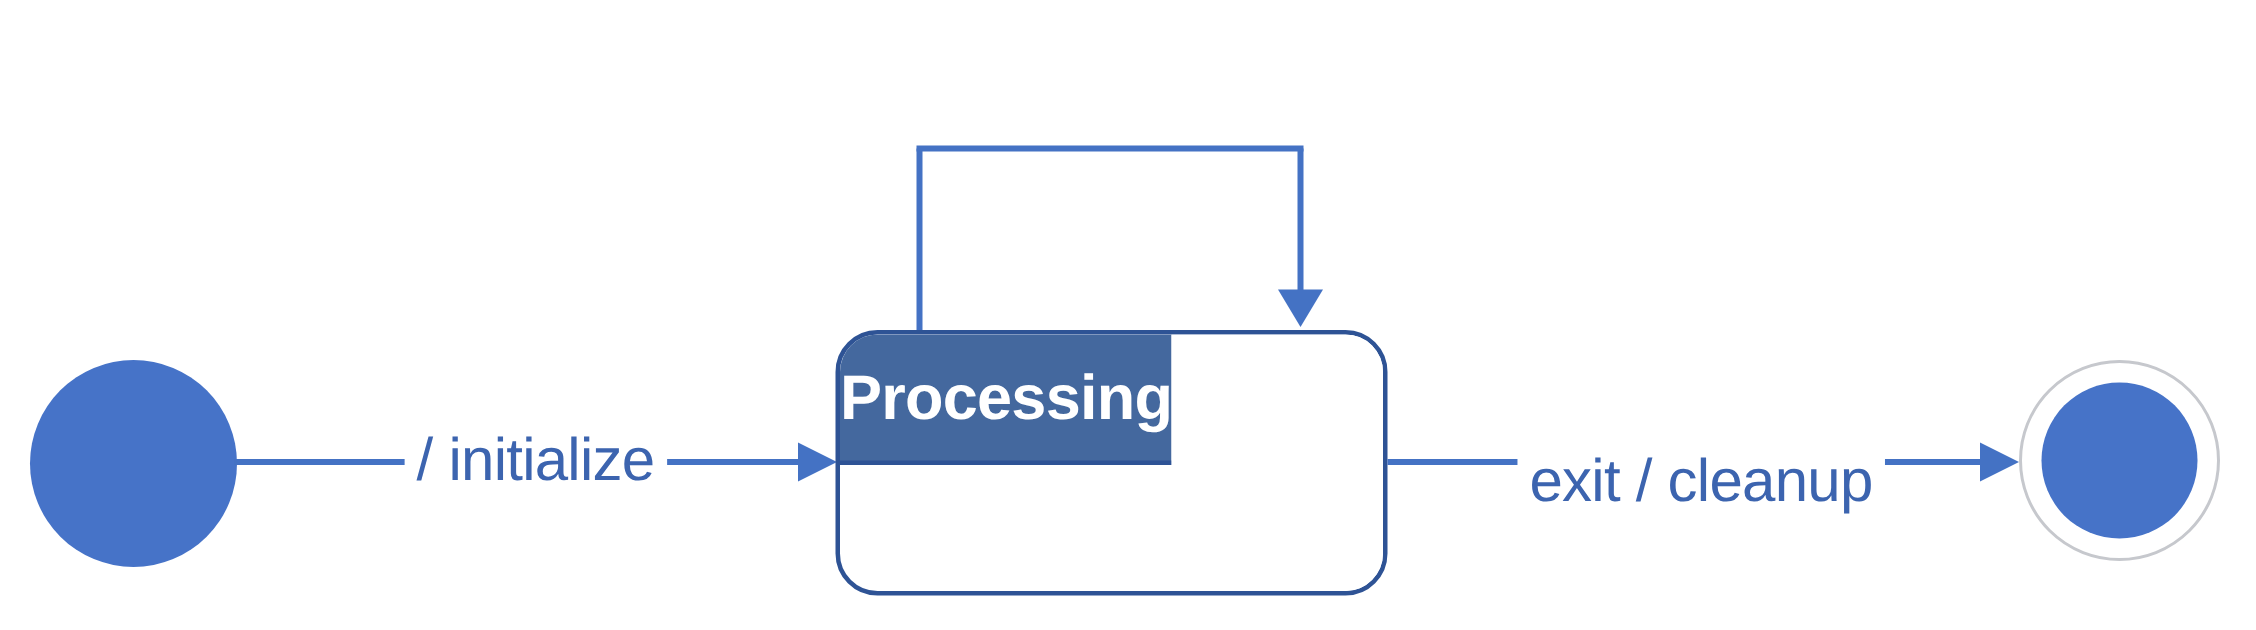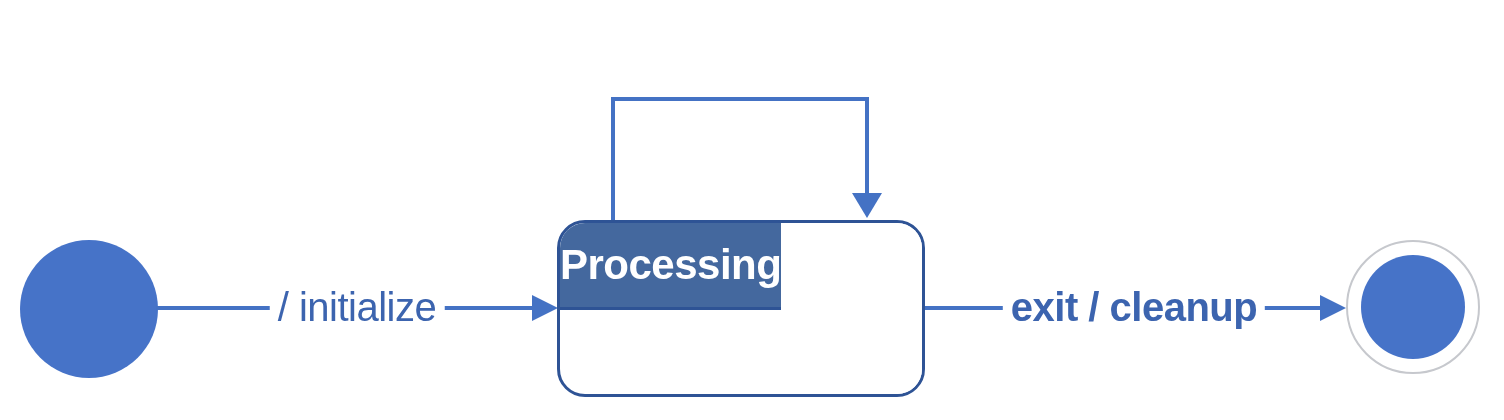--- a/index.html
+++ b/index.html
@@ -107,21 +107,21 @@
     color: #3C64AF;
     font-size: 40px;
     letter-spacing: -0.5px;
     white-space: nowrap;
     background: #ffffff;
     padding: 0 8px;
     line-height: 1.1;
   }
   .label-init { left: 357px;  top: 307px; }
   .label-loop { left: 743px;  top: 62px; background: transparent; }
-  .label-exit { left: 1134px; top: 307px; font-weight: bold; }
+  .label-exit { left: 1134px; top: 321px; }
 </style>
 </head>
 <body>
 
 <div class="canvas">
 
   <div class="initial-node"></div>
 
   <div class="h-line edge-init-line"></div>
   <div class="arrow-right arrow-init"></div>

